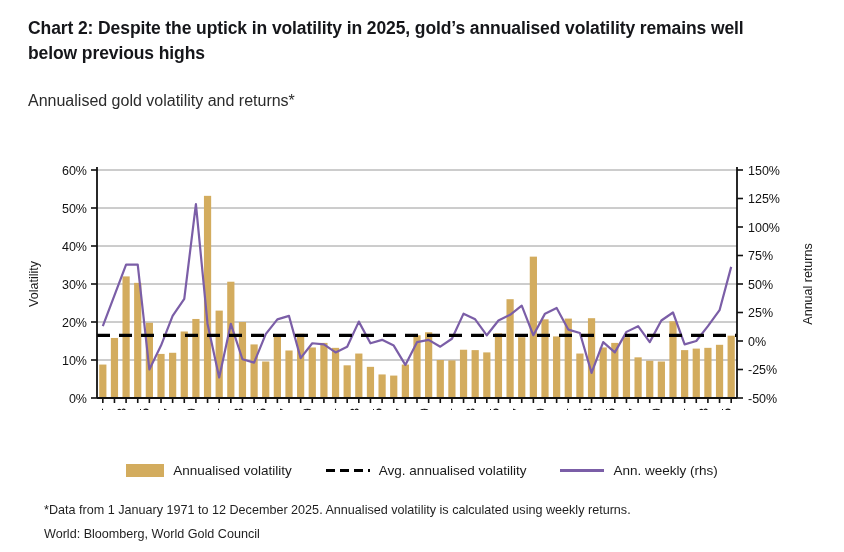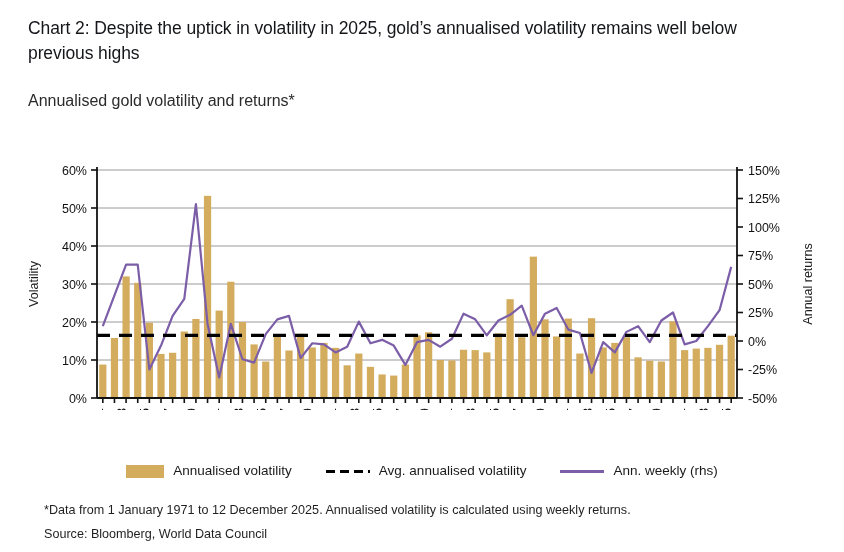--- a/index.html
+++ b/index.html
@@ -7,36 +7,36 @@
     width:844px;height:552px;
     background:#ffffff;
     font-family:"Liberation Sans", sans-serif;
     color:#1a1a1a;
     overflow:hidden;
   }
   .page{position:relative;width:844px;height:552px;}
 
   .title{
     position:absolute;left:28px;top:16px;width:760px;
-    font-size:17.5px;font-weight:normal;line-height:1.42;
+    font-size:17.5px;font-weight:bold;line-height:1.42;
     color:#15161a;letter-spacing:-0.1px;
   }
   .subtitle{
     position:absolute;left:28px;top:92px;
     font-size:16px;color:#2b2b2b;font-weight:400;
   }
 
   .plotwrap{position:absolute;left:0px;top:150px;width:844px;height:260px;}
   svg{display:block;}
 
   .legend{
     position:absolute;left:0;top:455px;width:844px;height:30px;
     display:flex;align-items:center;justify-content:center;gap:34px;
   }
-  .lg{display:flex;align-items:flex-end;gap:9px;font-size:13.5px;color:#1a1a1a;}
+  .lg{display:flex;align-items:center;gap:9px;font-size:13.5px;color:#1a1a1a;}
   .sw-bar{width:38px;height:13px;background:#D3AC5E;display:block;}
   .sw-dash{width:44px;height:13px;display:block;}
   .sw-line{width:44px;height:13px;display:block;}
 
   .foot{
     position:absolute;left:28px;font-size:12.6px;color:#1f1f1f;margin-left:16px;
   }
   .foot1{top:503px;}
   .foot2{top:527px;}
 
@@ -258,15 +258,15 @@
       <span class="sw-line">
         <svg width="44" height="13">
             <line x1="0" y1="6.5" x2="44" y2="6.5" stroke="#7B5EA7" stroke-width="3"></line>
           </svg>
       </span>
       <span>Ann. weekly (rhs)</span>
     </div>
   </div>
 
   <div class="foot foot1">*Data from 1 January 1971 to 12 December 2025. Annualised volatility is calculated using weekly returns.</div>
-  <div class="foot foot2">Source: Bloomberg, World Data Council</div>
+  <div class="foot foot2">World: Bloomberg, World Gold Council</div>
 
 </div>
 
 </body></html>

